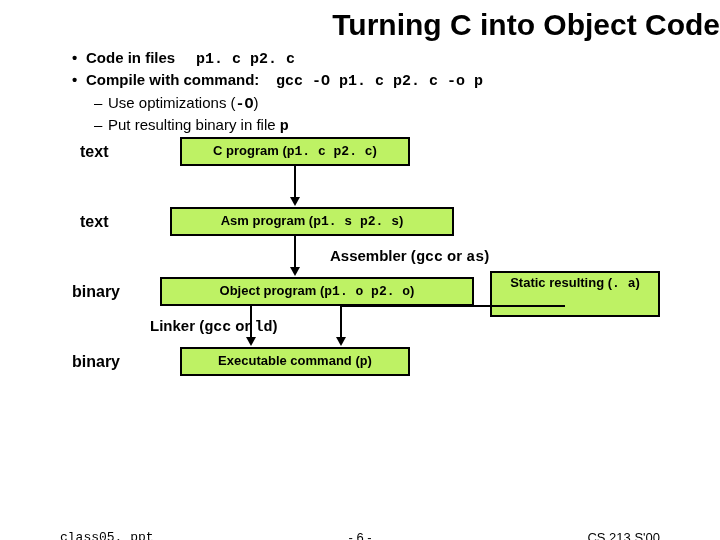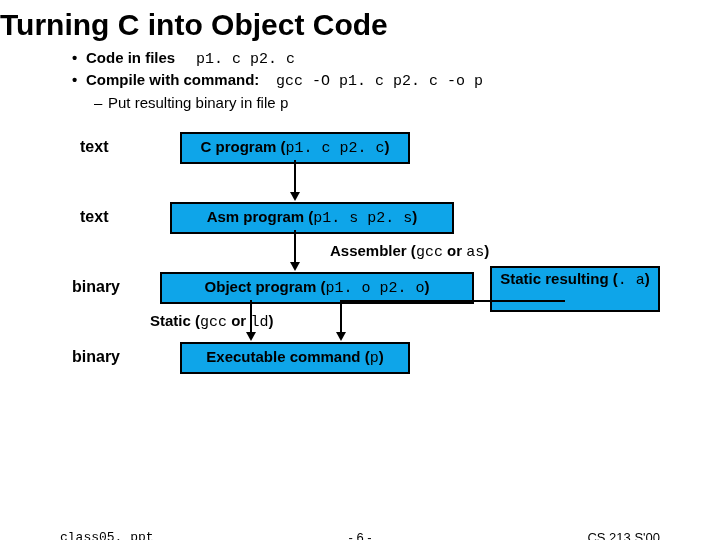--- a/index.html
+++ b/index.html
@@ -6,21 +6,21 @@
   body {
     width: 720px;
     height: 540px;
     background: #fff;
     font-family: "Comic Sans MS", "Comic Sans", cursive, sans-serif;
     color: #000;
     position: relative;
     overflow: hidden;
   }
   .title {
-    text-align: left;
+    text-align: right;
     font-weight: bold;
     font-size: 30px;
     padding-top: 8px;
     padding-bottom: 6px;
   }
   .bullets {
     font-size: 15px;
     line-height: 1.35;
     padding-left: 72px;
     padding-right: 40px;
@@ -32,40 +32,40 @@
     left: 0;
     top: 0;
   }
   .bullets .b2 { position: relative; padding-left: 36px; font-weight: normal; }
   .bullets .b2::before {
     content: "–";
     position: absolute;
     left: 22px;
     top: 0;
   }
-  .mono { font-family: "Courier New", Courier, monospace; font-weight: normal; }
+  .mono { font-family: "Courier New", Courier, monospace; font-weight: bold; }
 
   .diagram {
     position: relative;
-    margin-top: 17px;
+    margin-top: 0;
     height: 310px;
   }
   .rowlabel {
     position: absolute;
     font-size: 16px;
     font-weight: bold;
     left: 80px;
   }
   .box {
     position: absolute;
     border: 2.5px solid #000;
-    background: #0ea5e9;
+    background: #bef264;
     text-align: center;
     font-weight: bold;
-    font-size: 15px;
+    font-size: 13px;
     padding: 4px 6px;
     line-height: 1.2;
   }
   .edgelabel {
     position: absolute;
     font-weight: bold;
     font-size: 15px;
   }
   .arrow {
     position: absolute;
@@ -94,20 +94,23 @@
 <body>
 
 <div class="title">Turning C into Object Code</div>
 
 <div class="bullets">
   <div class="b1">
     <span>Code in files </span>&nbsp;&nbsp;&nbsp;&nbsp;<span class="mono">p1. c p2. c</span>
   </div>
   <div class="b1">
     <span>Compile with command: </span>&nbsp;&nbsp;&nbsp;<span class="mono">gcc -O p1. c p2. c -o p</span>
+  </div>
+  <div class="b2">
+    <span>Use optimizations (</span><span class="mono">-O</span><span>)</span>
   </div>
   <div class="b2">
     <span>Put resulting binary in file </span><span class="mono">p</span>
   </div>
 </div>
 
 <div class="diagram">
 
   <div class="rowlabel" style="top:6px">text</div>
   <div class="box" style="left:180px; top:0; width:230px">
@@ -140,21 +143,21 @@
   <div class="arrowhead" style="left:246px; top:200px"></div>
   <div style="position:absolute; left:340px; top:168px; width:223px; height:2px; background:#000"></div>
   <div class="arrow" style="left:340px; top:168px; height:34px"></div>
   <div class="arrowhead" style="left:336px; top:200px"></div>
   <div style="position:absolute; left:563px; top:168px; width:2px; height:2px; background:#000"></div>
   <div style="position:absolute; left:563px; top:168px; width:2px; height:-0px;"></div>
   <div style="position:absolute; left:563px; top:168px; width:2px; height:2px; background:#000"></div>
   <div style="position:absolute; left:563px; top:168px; width:2px; height:2px; background:#000"></div>
 
   <div class="edgelabel" style="left:150px; top:180px">
-    <span>Static (</span><span class="mono">gcc</span><span> or </span><span class="mono">ld</span><span>)</span>
+    <span>Linker (</span><span class="mono">gcc</span><span> or </span><span class="mono">ld</span><span>)</span>
   </div>
 
   <div class="rowlabel" style="top:216px; left:72px">binary</div>
   <div class="box" style="left:180px; top:210px; width:230px">
     <span>Executable command (</span><span class="mono">p</span><span>)</span>
   </div>
 
 </div>
 
 <div class="footer">

